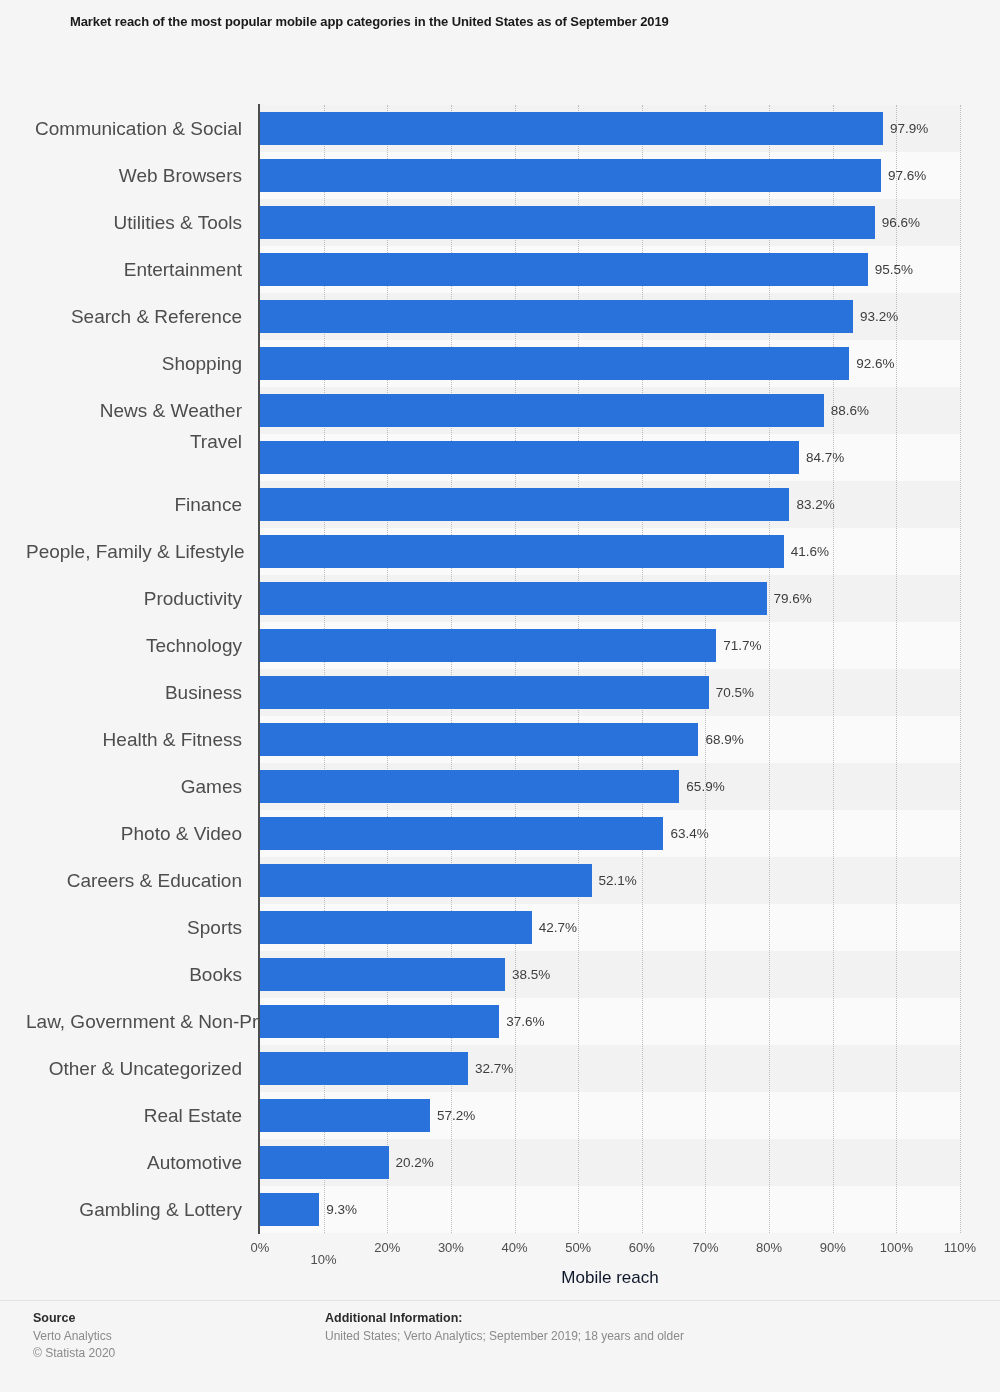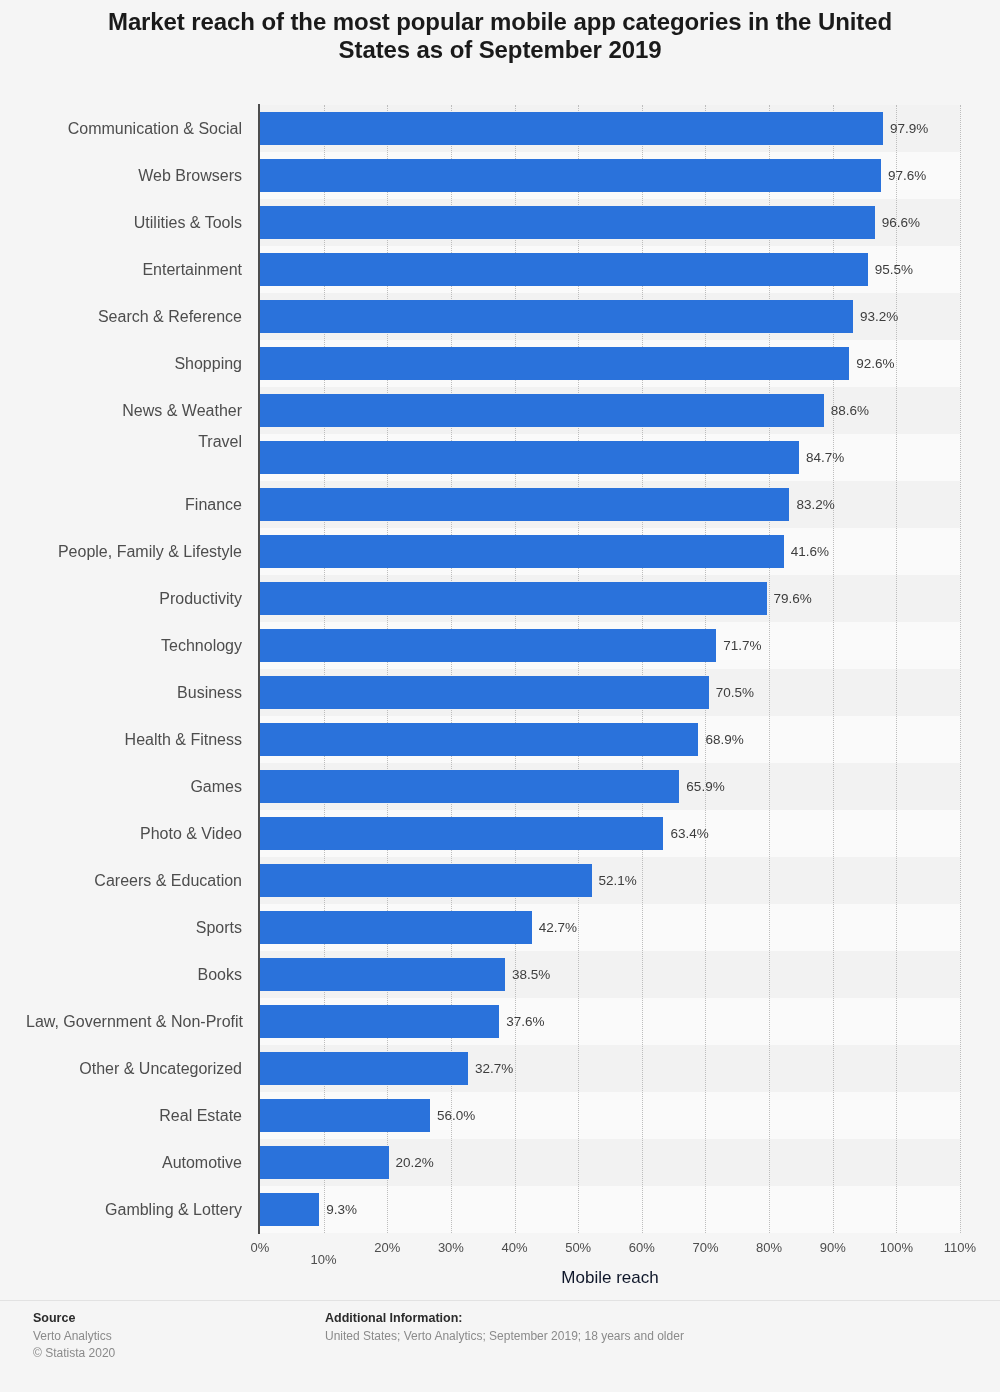--- a/index.html
+++ b/index.html
@@ -20,22 +20,22 @@
     height: 1392px;
     background: #f5f5f5;
   }
 
   
   #chart-title {
     position: absolute;
     top: 8px;
     left: 70px;
     width: 860px;
-    text-align: center;
-    font-size: 24px;
+    text-align: left;
+    font-size: 13px;
     font-weight: bold;
     color: #1a1a1a;
     line-height: 28px;
     letter-spacing: -0.1px;
   }
 
   
   #plot-area {
     position: absolute;
     left: 260px;
@@ -86,21 +86,21 @@
     padding-left: 7px;
   }
 
   .cat-label {
     position: absolute;
     right: 0;
     width: 232px;
     height: 33px;
     line-height: 33px;
     text-align: right;
-    font-size: 16px;
+    font-size: 19px;
     color: #4d4d4d;
     white-space: nowrap;
     padding-right: 16px;
   }
 
   #y-labels {
     position: absolute;
     left: 0;
     top: 105px;
     width: 258px;
@@ -274,21 +274,21 @@
       <div class="bar-value" style="left: 331.545px; top: 759px;">52.1%</div>
       <div class="bar" title="Sports: 42.7%" style="left: 0px; top: 806px; width: 271.727px; background: rgb(42, 114, 219);"></div>
       <div class="bar-value" style="left: 271.727px; top: 806px;">42.7%</div>
       <div class="bar" title="Books: 38.5%" style="left: 0px; top: 853px; width: 245px; background: rgb(42, 114, 219);"></div>
       <div class="bar-value" style="left: 245px; top: 853px;">38.5%</div>
       <div class="bar" title="Law, Government &amp; Non-Profit: 37.6%" style="left: 0px; top: 900px; width: 239.273px; background: rgb(42, 114, 219);"></div>
       <div class="bar-value" style="left: 239.273px; top: 900px;">37.6%</div>
       <div class="bar" title="Other &amp; Uncategorized: 32.7%" style="left: 0px; top: 947px; width: 208.091px; background: rgb(42, 114, 219);"></div>
       <div class="bar-value" style="left: 208.091px; top: 947px;">32.7%</div>
       <div class="bar" title="Real Estate: 26.7%" style="left: 0px; top: 994px; width: 169.909px; background: rgb(42, 114, 219);"></div>
-      <div class="bar-value" style="left: 169.909px; top: 994px;">56.0%</div>
+      <div class="bar-value" style="left: 169.909px; top: 994px;">57.2%</div>
       <div class="bar" title="Automotive: 20.2%" style="left: 0px; top: 1041px; width: 128.545px; background: rgb(42, 114, 219);"></div>
       <div class="bar-value" style="left: 128.545px; top: 1041px;">20.2%</div>
       <div class="bar" title="Gambling &amp; Lottery: 9.3%" style="left: 0px; top: 1088px; width: 59.1818px; background: rgb(42, 114, 219);"></div>
       <div class="bar-value" style="left: 59.1818px; top: 1088px;">9.3%</div>
     </div>
 
   <div id="x-ticks">
       <div class="x-tick" style="left: 0px;">0%</div>
       <div class="x-tick" style="left: 63.6364px; margin-top: 12px;">10%</div>
       <div class="x-tick" style="left: 127.273px;">20%</div>

